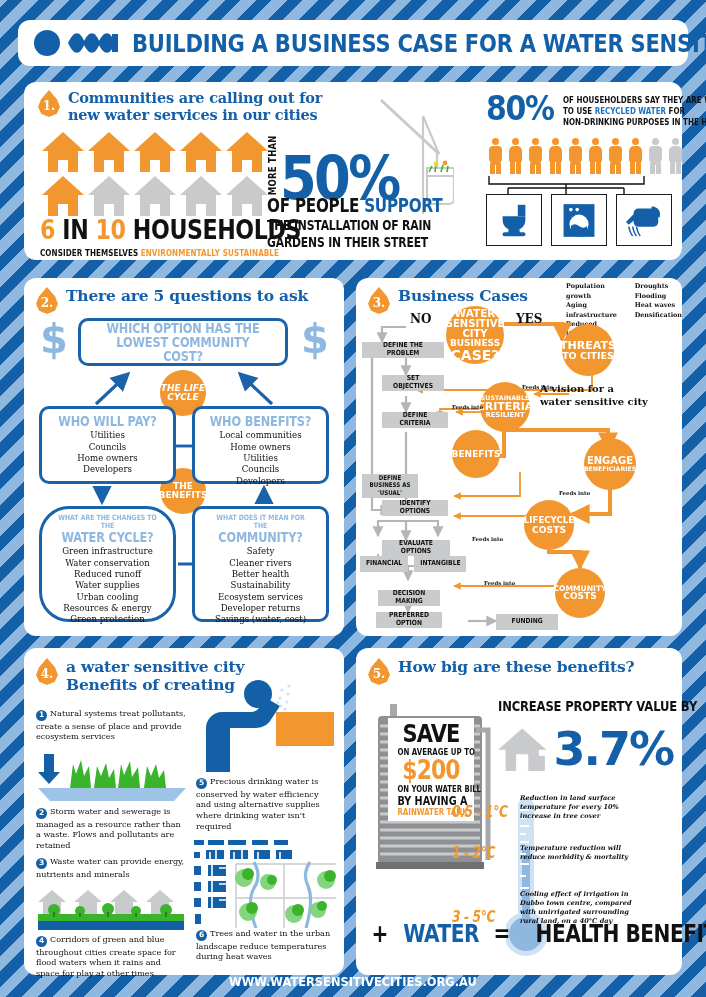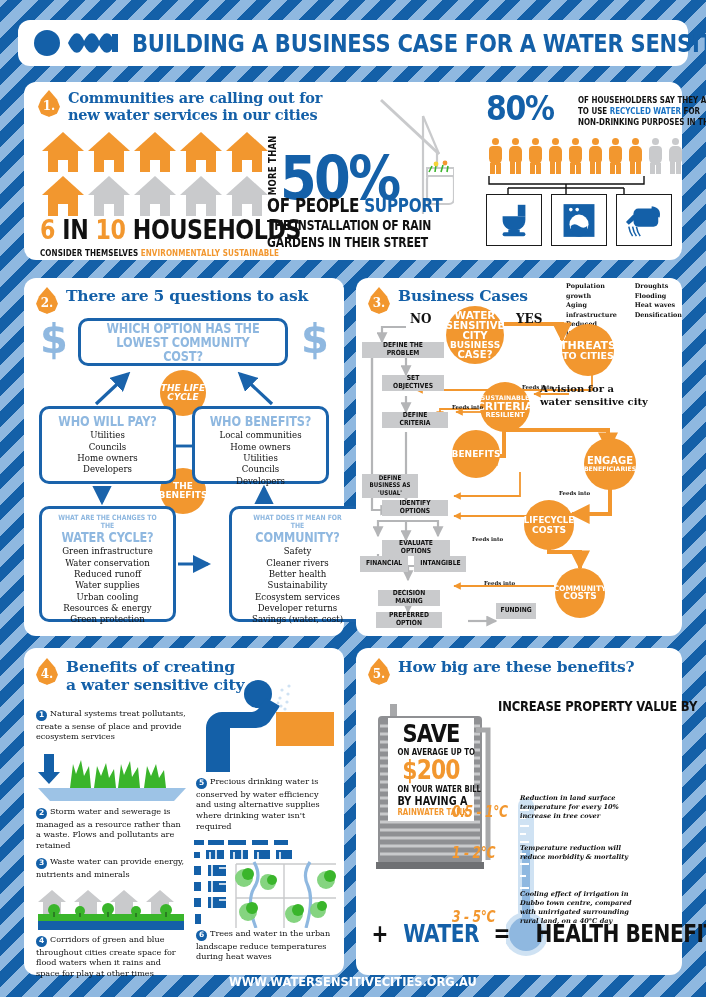--- a/index.html
+++ b/index.html
@@ -84,21 +84,21 @@
     line-height: 0.8; transform: scaleX(0.88); transform-origin: left bottom; letter-spacing: -3px; }
   #p1-support { position: absolute; left: 243px; top: 112px; }
   #p1-l1 { font-family: "DejaVu Sans", sans-serif; font-weight: bold; font-size: 19px; color: #111;
     transform: scaleX(0.80); transform-origin: left center; white-space: nowrap; letter-spacing: -0.3px;}
   #p1-l1 .b { color: #1460a8; }
   .p1-l23 { font-family: "DejaVu Sans", sans-serif; font-weight: bold; font-size: 13.5px; color: #111;
     transform: scaleX(0.80); transform-origin: left center; white-space: nowrap; letter-spacing: -0.2px; margin-top:1px;}
 
   
   #p1-80wrap { position: absolute; left: 462px; top: 12px; width: 186px; }
-  #p1-80row { display: flex; align-items: flex-start; gap: 15px; }
+  #p1-80row { display: flex; align-items: flex-start; gap: 0; }
   #p1-80num { font-family: "DejaVu Sans", sans-serif; font-weight: bold; font-size: 34px; color: #1460a8;
     line-height: 0.85; transform: scaleX(0.88); transform-origin: left top; letter-spacing: -1.5px; }
   #p1-80txt { padding-top: 1px; }
   .p1-80line { font-family: "DejaVu Sans", sans-serif; font-weight: bold; font-size: 8.3px; color: #111;
     transform: scaleX(0.86); transform-origin: left center; white-space: nowrap; line-height: 1.35; }
   .p1-80line .b { color: #1a73c4; }
   #people { position: absolute; left: 463px; top: 56px; display: flex; gap: 3px; }
   .person { width: 17px; height: 36px; position: relative; }
   .person .head { position: absolute; left: 5px; top: 0; width: 7px; height: 7px; border-radius: 50%; background: currentColor;}
   .person .torso { position: absolute; left: 2px; top: 8px; width: 13px; height: 16px; background: currentColor;
@@ -118,22 +118,22 @@
   .q-box { position: absolute; border: 3px solid #1a63ab; border-radius: 10px; background: #fff;
     text-align: center; padding: 5px 4px; }
   .q-title { font-family: "DejaVu Sans", sans-serif; font-weight: bold; color: #8fb8e0;
     font-size: 13.5px; line-height: 1.06; transform: scaleX(0.84); letter-spacing: -0.2px; }
   .q-kicker { font-family: "DejaVu Sans", sans-serif; font-weight: bold; color: #8fb8e0;
     font-size: 7.3px; transform: scaleX(0.84); letter-spacing: 0px; line-height: 1.1; }
   .q-list { font-family: "DejaVu Serif", serif; font-size: 8.6px; color: #111; line-height: 1.32; margin-top: 2px; }
   #q-main { left: 54px; top: 40px; width: 210px; height: 48px; display:flex; align-items:center; justify-content:center;}
   #q-pay { left: 15px; top: 128px; width: 137px; height: 78px; }
   #q-benefits { left: 168px; top: 128px; width: 137px; height: 78px; }
-  #q-cycle { left: 15px; top: 228px; width: 137px; height: 116px; }
-  #q-community { left: 168px; top: 228px; width: 137px; height: 116px; margin-left: 37px; }
+  #q-cycle { left: 15px; top: 228px; width: 137px; height: 116px; border-radius: 30px; }
+  #q-community { left: 168px; top: 228px; width: 137px; height: 116px; }
   .circ-badge { position: absolute; border-radius: 50%; background: #f2972f; color: #fff;
     display:flex; align-items:center; justify-content:center; text-align:center;
     font-family: "DejaVu Sans", sans-serif; font-weight: bold; font-size: 9px; line-height:1.05;}
   #badge-life { left: 136px; top: 92px; width: 46px; height: 46px; font-style: italic; }
   #badge-benefits { left: 136px; top: 190px; width: 46px; height: 46px; }
   .dollar { position: absolute; font-family: "DejaVu Sans", sans-serif; font-weight: bold;
     font-size: 40px; color: #8fb8e0; }
   #dollar-l { left: 16px; top: 38px; }
   #dollar-r { left: 277px; top: 38px; }
 
@@ -583,21 +583,21 @@
     </svg>
 
     <div class="yn" style="left:54px;top:34px">NO</div>
     <div class="yn" style="left:160px;top:34px">YES</div>
 
     <div class="ocirc" style="left:90px;top:28px;width:58px;height:58px;font-size:7.5px">
       <div>
         <div style="font-size:10.5px">WATER</div>
         <div style="font-size:10px">SENSITIVE CITY</div>
         <div style="font-size:9px">BUSINESS</div>
-        <div style="font-size:10px">CASE?</div>
+        <div style="font-size:14px">CASE?</div>
       </div>
     </div>
 
     <div class="ocirc" style="left:206px;top:46px;width:52px;height:52px;font-size:11px">
       <div>
           <div>THREATS</div>
           <div style="font-size:9.5px">TO CITIES</div>
         </div>
     </div>
 
@@ -659,43 +659,43 @@
       </div>
     <div class="gbox" style="left:58px;top:278px;width:52px;height:16px">
         <span>INTANGIBLE</span>
       </div>
     <div class="gbox" style="left:22px;top:312px;width:62px;height:16px">
         <span>DECISION MAKING</span>
       </div>
     <div class="gbox" style="left:20px;top:334px;width:66px;height:16px">
         <span>PREFERRED OPTION</span>
       </div>
-    <div class="gbox" style="left:140px;top:325px;width:40px;height:16px">
+    <div class="gbox" style="left:140px;top:336px;width:62px;height:16px">
         <span>FUNDING</span>
       </div>
 
     <div class="feeds" style="left:166px;top:106px">Feeds into</div>
     <div class="feeds" style="left:96px;top:126px">Feeds into</div>
 
     <div class="feeds" style="left:203px;top:212px">Feeds into</div>
     <div class="feeds" style="left:116px;top:258px">Feeds into</div>
     <div class="feeds" style="left:128px;top:302px">Feeds into</div>
 
     <div class="vis-note" style="left:184px;top:104px">
       <div>A vision for a</div>
         <div>water sensitive city</div>
     </div>
   </div>
 
   <div class="card" id="panel4">
     <div id="p4-head" class="panel-head">
       <div class="drop">4.</div>
       <div class="panel-title">
-        <div>Benefits of creating</div>
-          <div>a water sensitive city</div>
+        <div>a water sensitive city</div>
+          <div>Benefits of creating</div>
       </div>
     </div>
 
     <div class="col-l" style="top:60px">
       <div class="btext"><span class="bnum">1</span><span>Natural systems treat pollutants, create a sense of place and provide ecosystem services</span></div>
     </div>
     <svg style="position:absolute;left:12px;top:104px;width:150px;height:50px" viewBox="0 0 150 50">
       <path d="M8 2 l10 0 l0 18 l6 0 l-11 12 l-11 -12 l6 0 z" fill="#1460a8"></path>
       <g fill="#3ab52b">
         <path d="M34 36 l3 -24 l3 10 l5 -14 l3 16 l5 -10 l2 22 z"></path>
@@ -833,20 +833,28 @@
       <div class="tl" id="tl-save">SAVE</div>
       <div class="tl" id="tl-avg">ON AVERAGE UP TO</div>
       <div class="tl" id="tl-200">$200</div>
       <div class="tl" id="tl-bill">ON YOUR WATER BILL</div>
       <div class="tl" id="tl-having">BY HAVING A</div>
       <div class="tl" id="tl-tank">RAINWATER TANK</div>
     </div>
 
     <div id="p5-prop">
       <div id="prop-head">INCREASE PROPERTY VALUE BY</div>
+      <div style="display:flex;align-items:center;gap:4px;margin-top:4px">
+        <svg width="68" height="62" viewBox="0 0 68 62">
+          <path d="M32 4 L64 32 h-10 v28 h-44 v-28 h-10 z" fill="#c9cacc"></path>
+          <rect x="24" y="38" width="16" height="22" fill="#fff"></rect>
+          <rect x="52" y="40" width="10" height="20" fill="#c9cacc"></rect>
+        </svg>
+        <div id="prop-num">3.7%</div>
+      </div>
     </div>
 
     <svg id="thermo" viewBox="0 0 40 170">
       <rect x="12" y="2" width="16" height="122" rx="8" fill="#cfe2f3"></rect>
       <circle cx="20" cy="138" r="22" fill="#cfe2f3"></circle>
       <rect x="16" y="54" width="8" height="70" fill="#8fb8e0"></rect>
       <circle cx="20" cy="138" r="17" fill="#8fb8e0"></circle>
       <g stroke="#fff" stroke-width="2">
         <path d="M14 14 h9 M14 22 h6 M14 30 h9 M14 38 h6 M14 46 h9 M14 58 h6 M14 68 h9 M14 80 h6 M14 92 h9"></path>
       </g>

